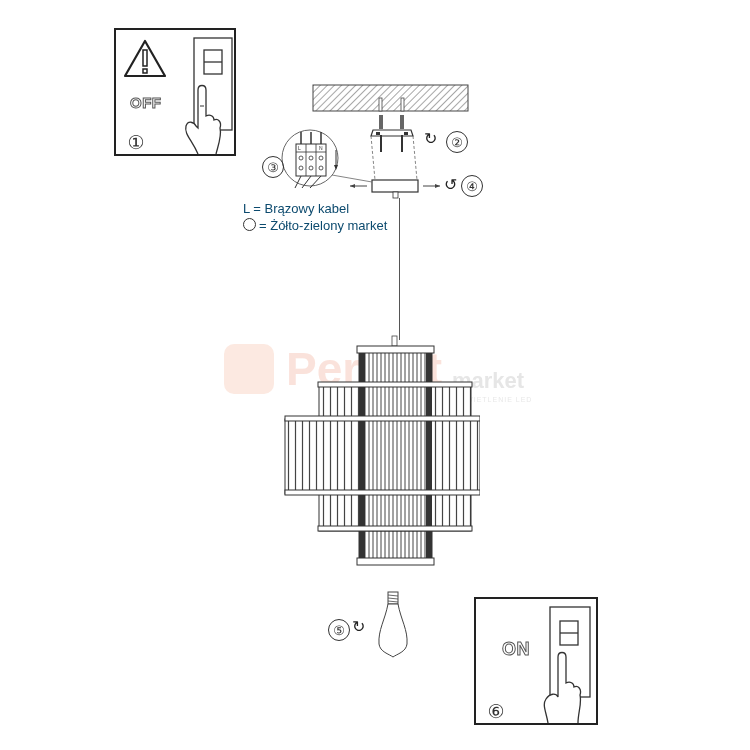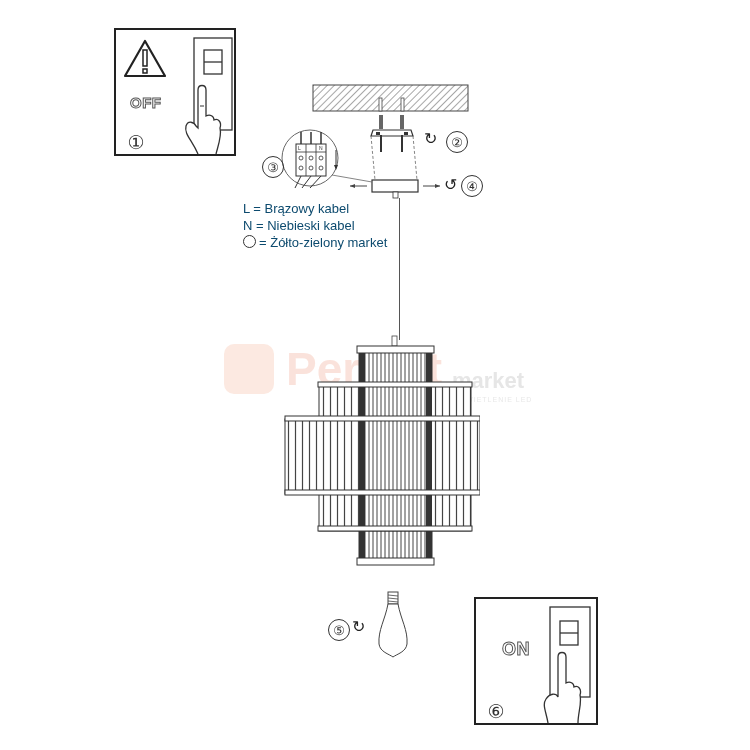--- a/index.html
+++ b/index.html
@@ -95,21 +95,20 @@
 </svg>
 
 <div class="step-num" style="left:446px;top:131px;">②</div>
 <div class="abs" style="left:424px;top:129px;font-size:16px;">↻</div>
 <div class="step-num" style="left:262px;top:156px;">③</div>
 <div class="step-num" style="left:461px;top:175px;">④</div>
 <div class="abs" style="left:444px;top:175px;font-size:16px;">↺</div>
 
 <div class="legend">
   <div>L = Brązowy kabel</div>
-  <div>N = Niebieski kabel</div>
   <div>
     <span style="display:inline-block;width:11px;height:11px;border:1px solid #333;border-radius:50%;vertical-align:-1px;margin-right:3px;"></span><span>=  Żółto-zielony market</span>
   </div>
 </div>
 
 <div class="abs" style="left:399px;top:198px;width:1px;height:142px;background:#555;"></div>
 
 <div class="wm">
   <div class="wm-logo"></div>
   <div class="wm-brand">Perfekt</div>

